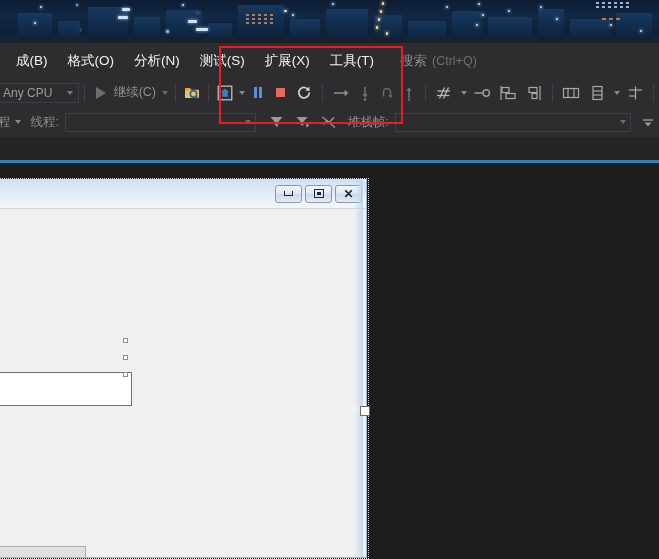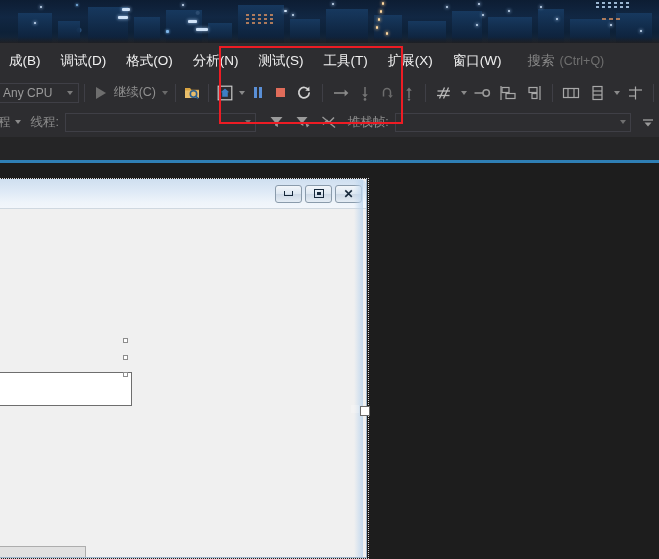--- a/index.html
+++ b/index.html
@@ -67,21 +67,21 @@
     padding-left: 0;
   }
   .menu-item {
     color: #f1f1f1;
     font-size: 13.5px;
     padding: 0 10px;
     line-height: 35px;
     white-space: nowrap;
     cursor: default;
   }
-  .menu-item:first-child { padding-left: 9px; }
+  .menu-item:first-child { padding-left: 16px; }
   .search-box {
     margin-left: 16px;
     color: #8a8a8a;
     font-size: 13.5px;
     white-space: nowrap;
     display: flex;
     align-items: baseline;
     gap: 5px;
   }
   .search-box .sk { color: #6f6f6f; font-size: 12.5px; }
@@ -408,27 +408,25 @@
       <i></i>
         <i></i>
         <i></i>
     </div>
 
     <div class="banner-shadow"></div>
   </div>
 
   <div class="menubar">
     <div class="menu-item">成(B)</div>
-    <div class="menu-item">调试(D)</div>
     <div class="menu-item">格式(O)</div>
     <div class="menu-item">分析(N)</div>
     <div class="menu-item">测试(S)</div>
+    <div class="menu-item">扩展(X)</div>
     <div class="menu-item">工具(T)</div>
-    <div class="menu-item">扩展(X)</div>
-    <div class="menu-item">窗口(W)</div>
     <div class="search-box">
       <span>搜索</span>
       <span class="sk">(Ctrl+Q)</span>
     </div>
   </div>
 
   <div class="toolbar1">
 
     <div class="combo-platform">
       <span>Any CPU</span>

